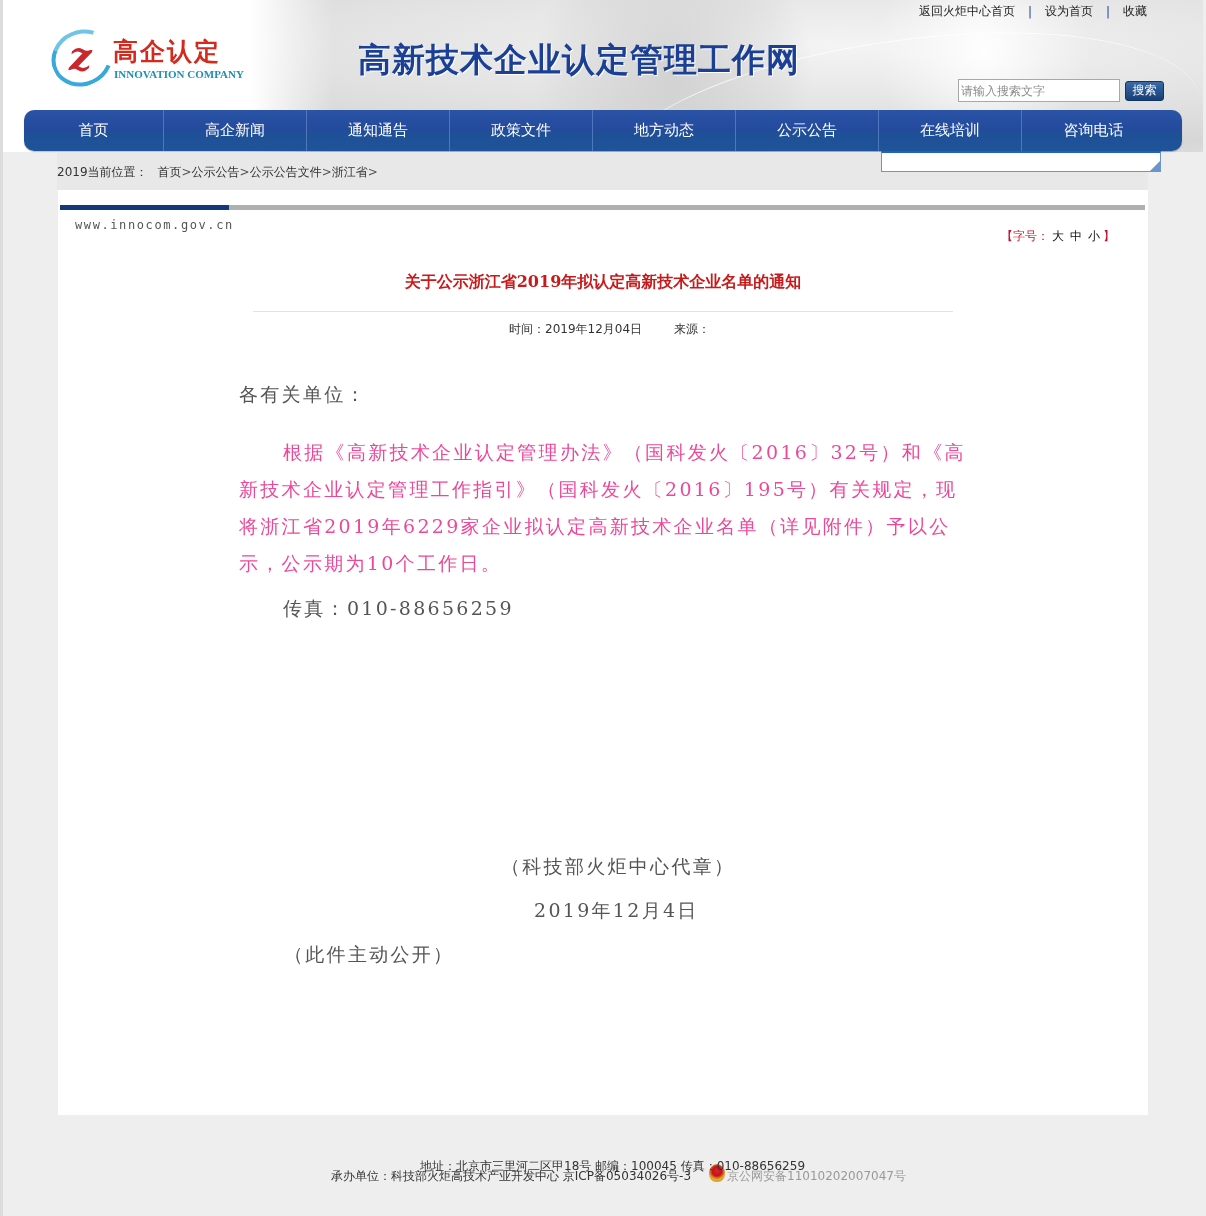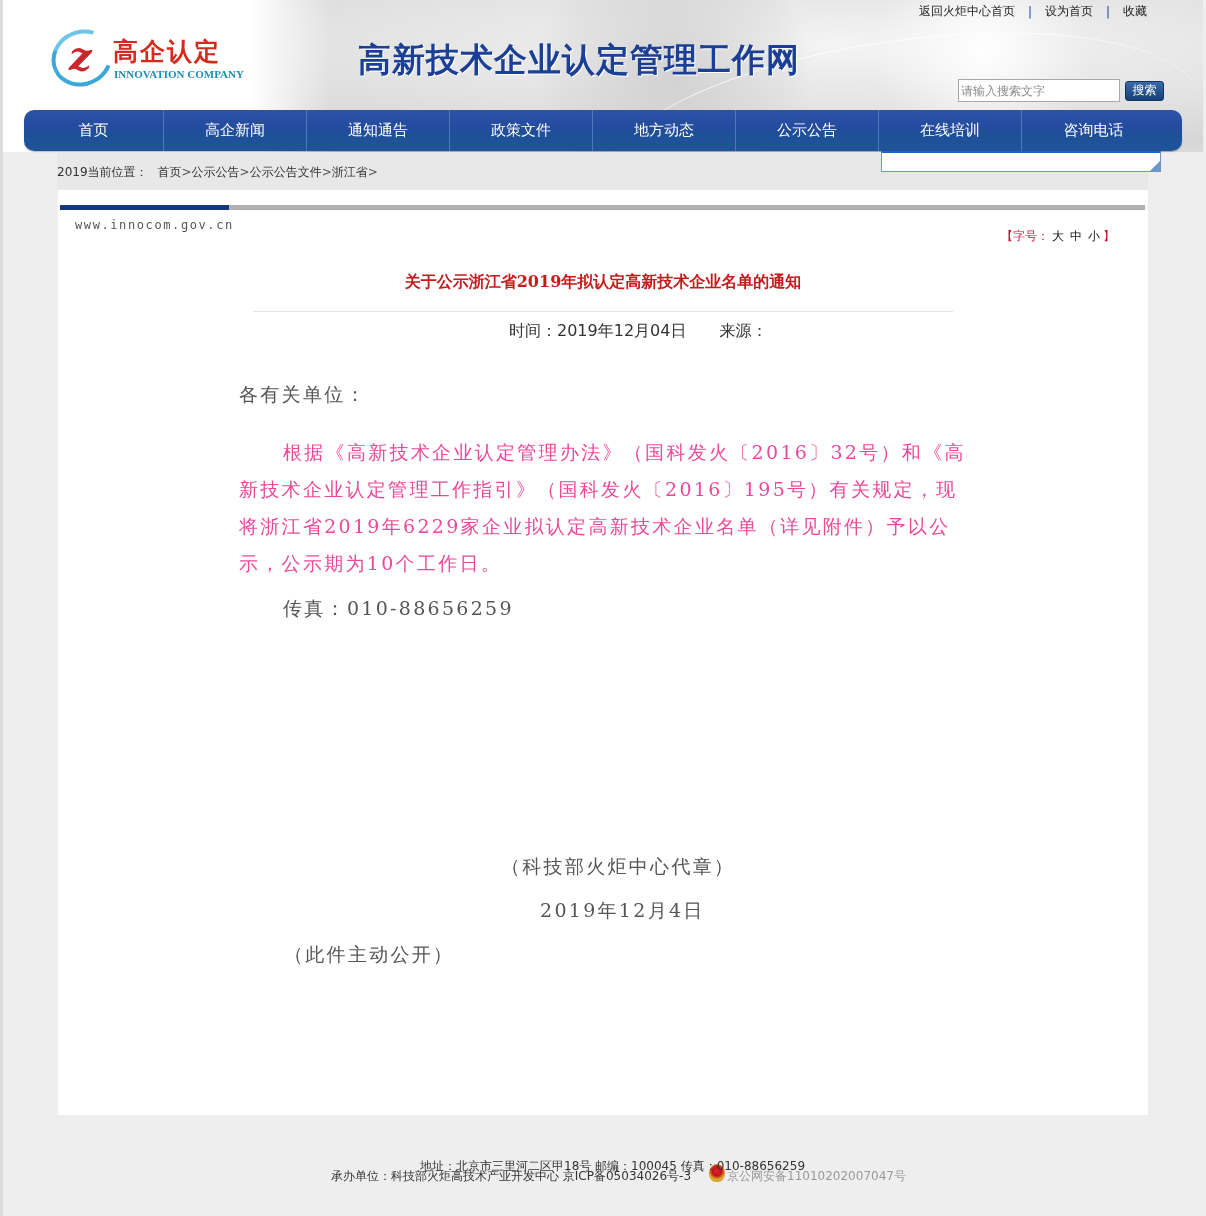--- a/index.html
+++ b/index.html
@@ -123,42 +123,42 @@
   }
   .fontsize { position: absolute; left: 943px; top: 38px; font-size: 12px; white-space: nowrap; }
   .fontsize .label { color: #c8102e; }
   .fontsize a { color: #111; text-decoration: none; margin: 0 3px; cursor: pointer; }
 
   .article-title {
     position: absolute; left: 0; width: 1090px; top: 82px; text-align: center; color: #c81a1a; font-size: 16px;
     font-family: "DejaVu Serif", serif; font-weight: bold; letter-spacing: 0px;
   }
   .title-rule { position: absolute; left: 195px; top: 121px; width: 700px; height: 1px; background: #e2e2e2; }
-  .meta { position: absolute; left: 451px; top: 131px; font-size: 16px; color: #333; white-space: nowrap; text-align: center; }
+  .meta { position: absolute; left: 451px; top: 131px; font-size: 12px; color: #333; white-space: nowrap; text-align: center; }
   .meta .src { margin-left: 28px; }
 
   .body-text {
     position: absolute; left: 181px; top: 193px; width: 730px;
     font-family: "DejaVu Serif", serif; font-size: 19px; color: #ec4899; line-height: 37px; letter-spacing: 2.3px;
   }
   .p-salute { position: absolute; left: 181px; top: 192px; }
   .p-main { position: absolute; left: 181px; top: 244px; width: 730px; text-indent: 44px; }
   .p-fax { position: absolute; left: 225px; top: 406px; }
   .p-attach { position: absolute; left: 225px; top: 511px; white-space: nowrap; }
   .attach-link { font-family: "DejaVu Sans", sans-serif; font-size: 13px; color: #1a3a88; text-decoration: none; letter-spacing: 0.5px; vertical-align: 2px; cursor: pointer; }
   .pdf-icon {
     display: inline-block; width: 14px; height: 15px; border: 1px solid #444; background: #fff; position: relative; vertical-align: -1px; margin-right: 1px;
   }
   .pdf-icon::before { content: ""; position: absolute; left: -1px; top: -2px; width: 10px; height: 5px; background: #d32f1f; }
   .pdf-icon::after { content: ""; position: absolute; left: 2px; top: 6px; width: 8px; height: 6px; border-left: 1px solid #777; border-bottom: 1px solid #777; transform: skewX(-20deg); }
 
   .text-line { font-family: "DejaVu Serif", serif; font-size: 19px; color: #555; letter-spacing: 2.3px; white-space: nowrap; line-height: 24px; }
   .sig1 { position: absolute; left: 362px; top: 620px; }
   .sig2 { position: absolute; left: 443px; top: 664px; }
-  .sig3 { position: absolute; left: 476px; top: 708px; margin-left: 6px; }
+  .sig3 { position: absolute; left: 476px; top: 708px; }
   .sig4 { position: absolute; left: 226px; top: 752px; }
 
   
   .footer { position: absolute; left: 0; top: 1131px; width: 1206px; text-align: center; font-size: 12px; color: #333; }
   .footer .line1 { position: absolute; left: 331px; top: 0; white-space: nowrap; display: flex; align-items: flex-end; margin-top: 36px; }
   .footer .line2 { position: absolute; left: 420px; top: 27px; white-space: nowrap; }
   .badge {
     display: inline-block; width: 16px; height: 18px; border-radius: 50% 50% 45% 45%; margin-left: 18px; margin-right: 2px;
     background: radial-gradient(circle at 50% 40%, #d22 0%, #c1121f 35%, #e0a92a 60%, #caa23a 100%);
     position: relative; top: -3px;

